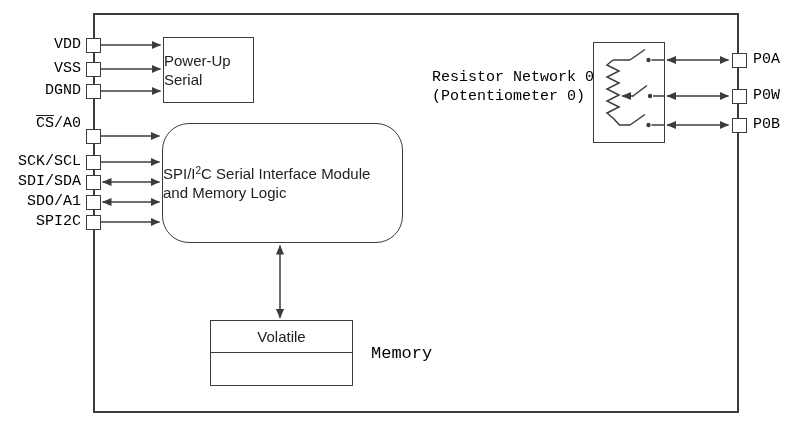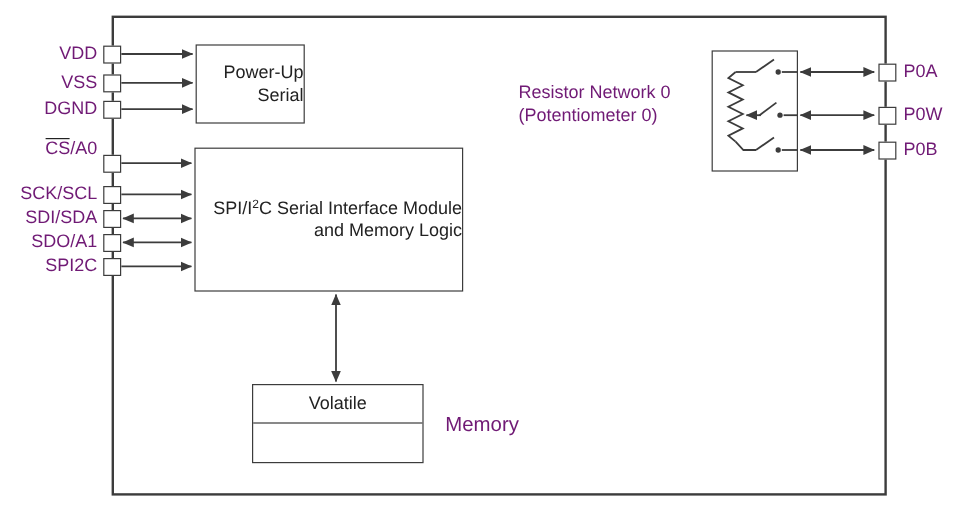--- a/index.html
+++ b/index.html
@@ -9,36 +9,36 @@
     overflow:hidden;
   }
   .canvas *{box-sizing:border-box;}
   .abs{position:absolute;}
   .outer-rect{
     left:93px;top:13px;width:646px;height:400px;
     border:2px solid #3c3c3c;background:transparent;
   }
   .block{
     border:1.7px solid #3c3c3c;background:transparent;
-    display:flex;flex-direction:column;align-items:flex-end;justify-content:center;
+    display:flex;flex-direction:column;align-items:flex-start;justify-content:center;
     text-align:center;font-size:15px;line-height:19px;color:#222;
   }
   .block-powerup{left:163px;top:37px;width:91px;height:66px;}
-  .block-spi{left:162px;top:123px;width:224px;height:120px;}
+  .block-spi{left:162px;top:123px;width:241px;height:120px;border-radius:27px;}
   .block-resistor{left:593px;top:42px;width:72px;height:101px;}
   .memory-wrap{left:210px;top:320px;width:143px;height:66px;border:1.7px solid #3c3c3c;}
   .memory-cell{width:100%;height:31.5px;display:flex;align-items:center;justify-content:center;font-size:15px;color:#222;}
   .memory-cell.first{border-bottom:1.7px solid #3c3c3c;}
   .pin{
     width:15px;height:15px;border:1.7px solid #3c3c3c;background:#fff;
   }
   .pin-left{left:85.5px;}
   .pin-right{left:731.5px;}
   .lbl{
-    position:absolute;font-size:15px;line-height:18px;color:#701a75;white-space:nowrap;
+    position:absolute;font-size:15px;line-height:18px;color:#000000;white-space:nowrap;font-family:Liberation Mono, monospace;
   }
   .lbl-left{right:719px;text-align:right;}
   .lbl-right{left:753px;}
   .ol{border-top:1.6px solid #222;display:inline-block;line-height:15px;}
   .sup{font-size:10px;vertical-align:5px;line-height:0;}
   .res-label{left:432px;top:68px;width:170px;text-align:left;font-size:15px;line-height:19px;}
   .mem-label{left:371px;top:345px;font-size:17px;}
   svg.overlay{position:absolute;left:0;top:0;pointer-events:none;}
 </style>
 </head>

